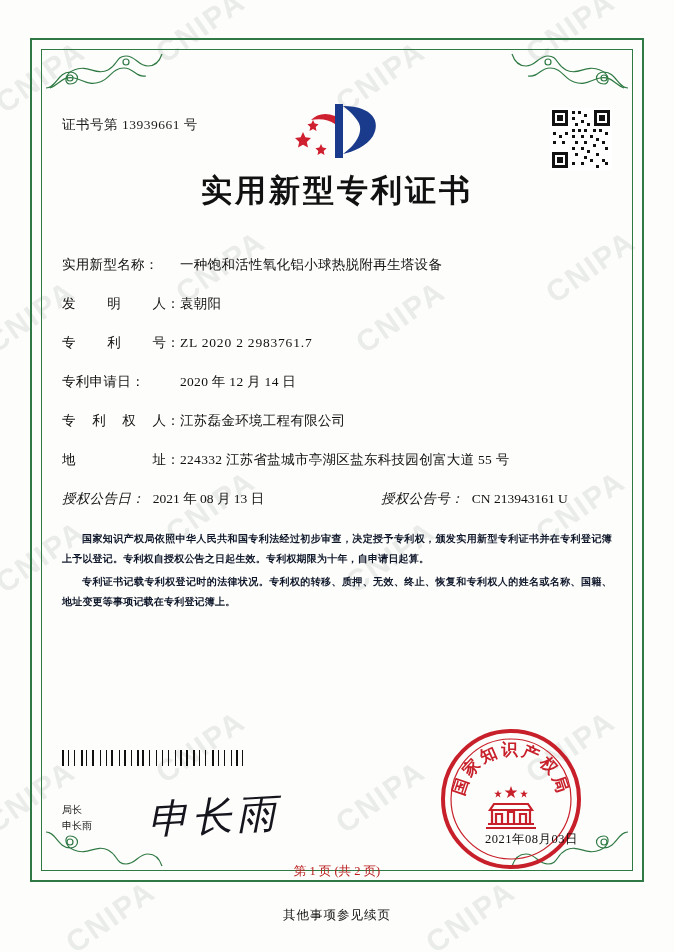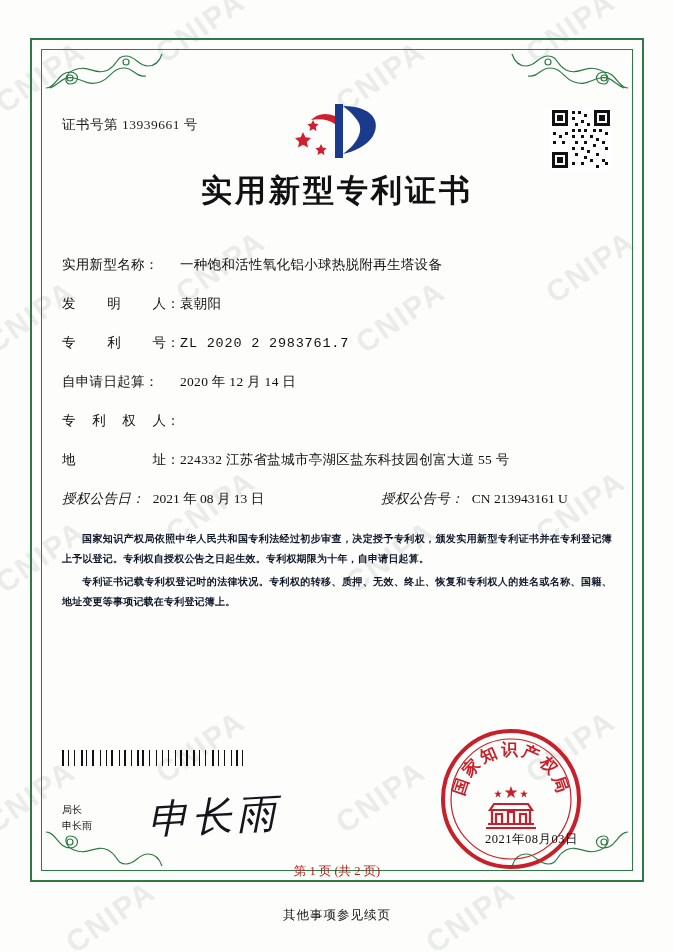--- a/index.html
+++ b/index.html
@@ -118,21 +118,21 @@
   }
   .f-label.spread {
     display: flex;
     justify-content: space-between;
   }
   .f-value {
     flex: 1;
     letter-spacing: 0.3px;
   }
   .f-value.mono {
-    font-family: Liberation Mono, monospace;
+    font-family: Liberation Serif, serif;
     letter-spacing: 0.8px;
   }
   .row-split {
     display: flex;
     align-items: baseline;
     margin-bottom: 21px;
     font-size: 13.5px;
   }
   .split-left { display: flex; flex: 0 0 58%; align-items: baseline; }
   .split-right { display: flex; flex: 1; align-items: baseline; }
@@ -377,31 +377,32 @@
       <div class="field-row">
         <div class="f-label spread">
           <span>专</span>
           <span>利</span>
           <span>号：</span>
         </div>
         <div class="f-value mono">ZL 2020 2 2983761.7</div>
       </div>
 
       <div class="field-row">
-        <div class="f-label">自申请日起算：</div>
+        <div class="f-label">专利申请日：</div>
         <div class="f-value">2020 年 12 月 14 日</div>
       </div>
 
       <div class="field-row">
         <div class="f-label spread">
           <span>专</span>
           <span>利</span>
           <span>权</span>
           <span>人：</span>
         </div>
+        <div class="f-value">江苏磊金环境工程有限公司</div>
       </div>
 
       <div class="field-row">
         <div class="f-label spread">
           <span>地</span>
           <span>址：</span>
         </div>
         <div class="f-value">224332 江苏省盐城市亭湖区盐东科技园创富大道 55 号</div>
       </div>
 

